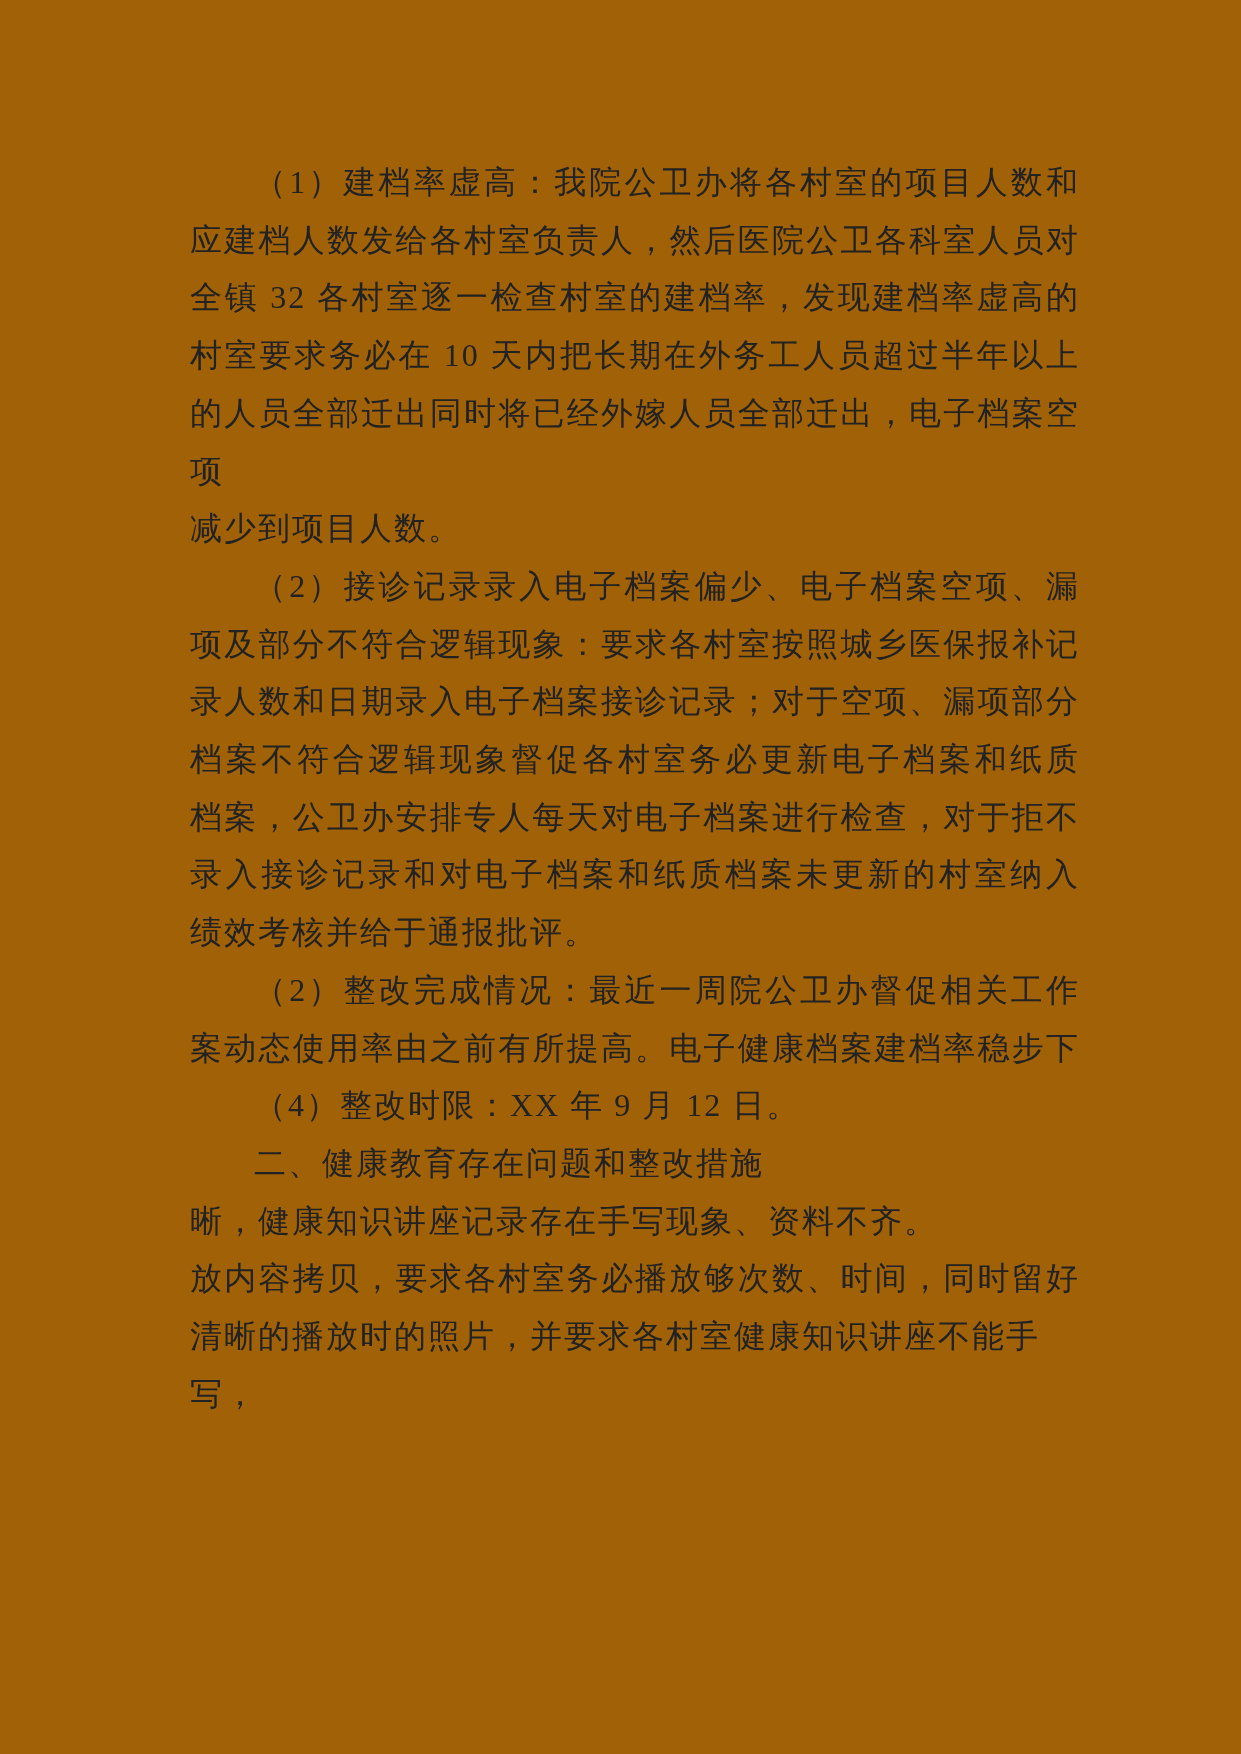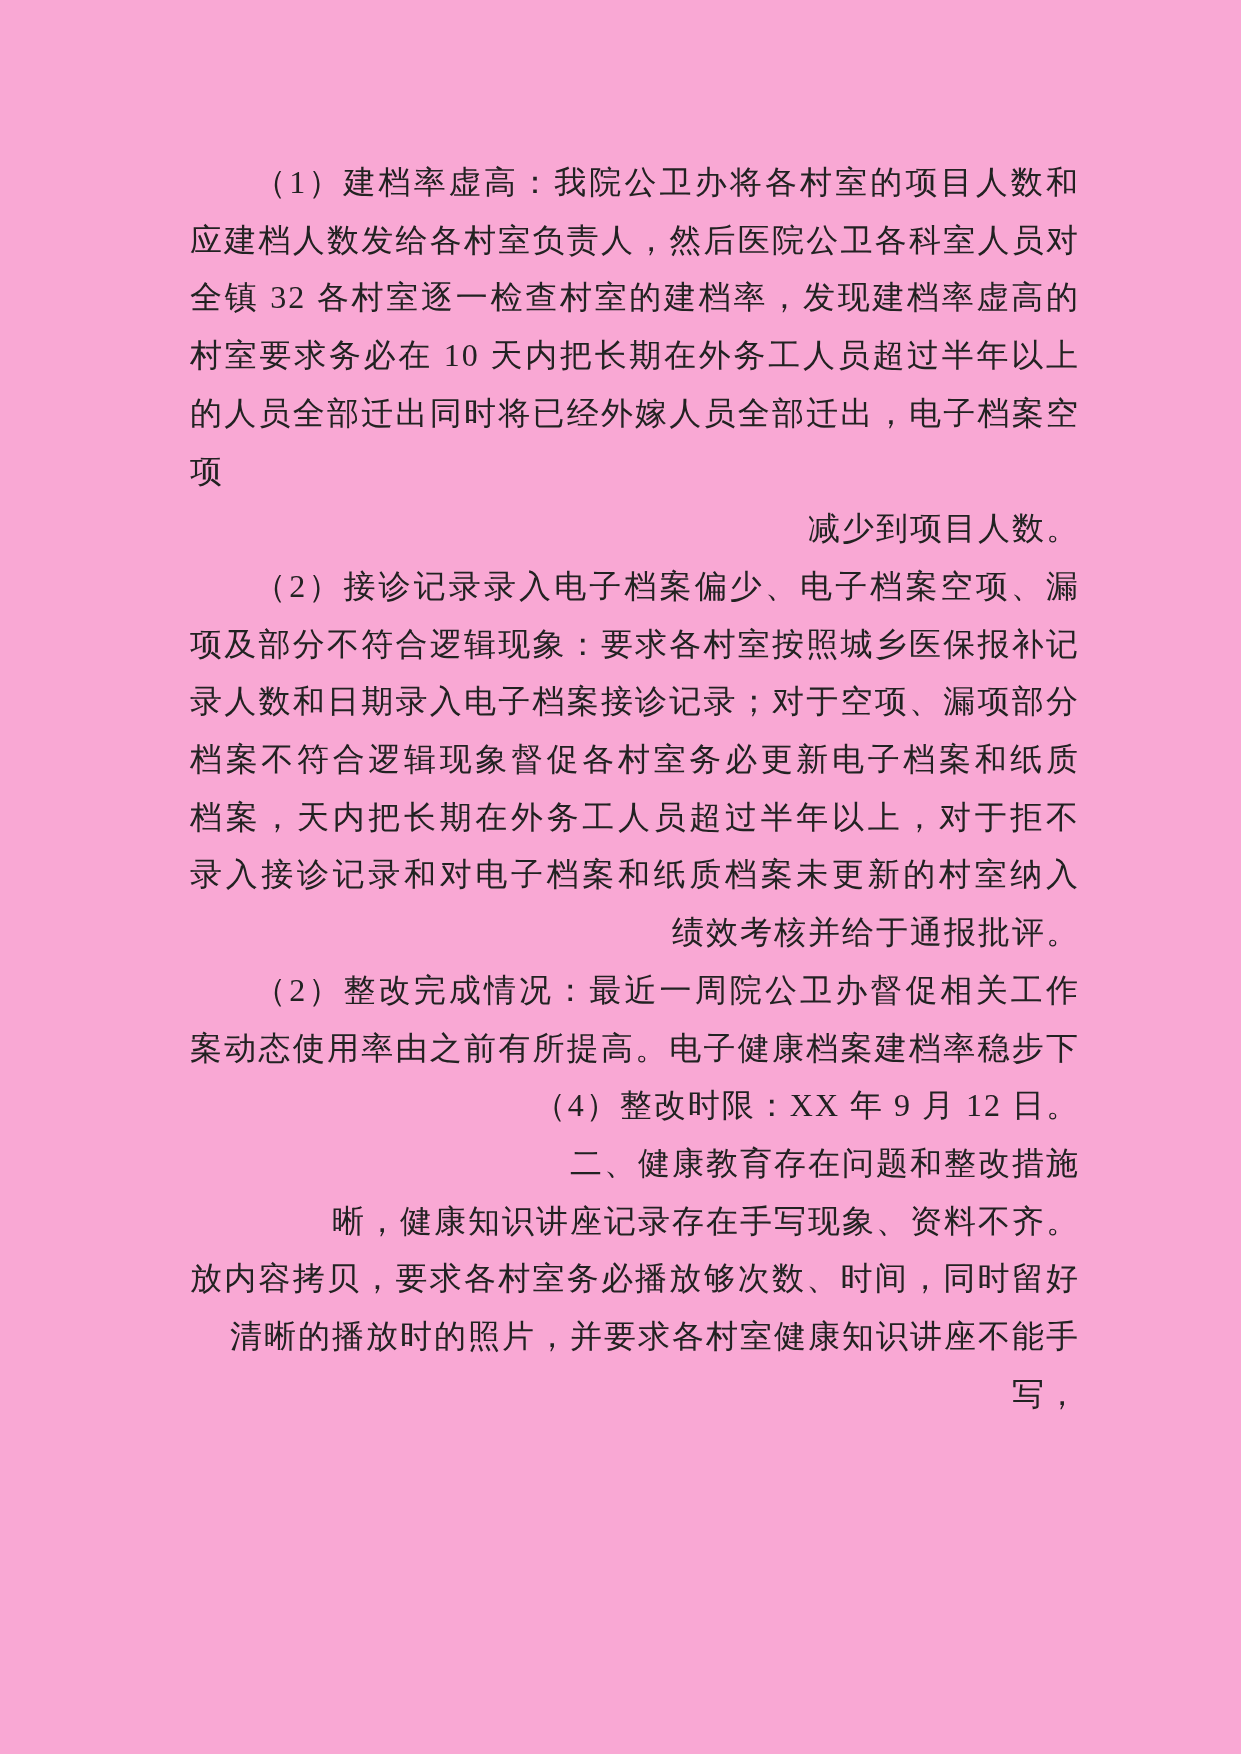--- a/index.html
+++ b/index.html
@@ -11,35 +11,35 @@
     height: 1754px;
     background: #ffffff;
     font-family: "Liberation Serif", "DejaVu Serif", serif;
     color: #222222;
     overflow: hidden;
   }
   .page {
     position: relative;
     width: 1241px;
     height: 1754px;
-    background: #f9a8d4;
+    background: #a16207;
   }
   .doc-body {
     position: absolute;
     left: 190px;
     top: 154px;
     width: 890px;
     font-size: 32px;
     line-height: 57.7px;
     letter-spacing: 2px;
     font-weight: 400;
   }
   .line {
     width: 890px;
-    text-align: right;
+    text-align: left;
     white-space: pre-wrap;
   }
   .line.fill {
     text-align: justify;
     text-align-last: justify;
   }
   .line.indent {
     text-indent: 64px;
   }
 </style>
@@ -51,21 +51,21 @@
       <div class="line indent fill">（1）建档率虚高：我院公卫办将各村室的项目人数和</div>
       <div class="line fill">应建档人数发给各村室负责人，然后医院公卫各科室人员对</div>
       <div class="line fill">全镇 32 各村室逐一检查村室的建档率，发现建档率虚高的</div>
       <div class="line fill">村室要求务必在 10 天内把长期在外务工人员超过半年以上</div>
       <div class="line fill">的人员全部迁出同时将已经外嫁人员全部迁出，电子档案空项</div>
       <div class="line">减少到项目人数。</div>
       <div class="line indent fill">（2）接诊记录录入电子档案偏少、电子档案空项、漏</div>
       <div class="line fill">项及部分不符合逻辑现象：要求各村室按照城乡医保报补记</div>
       <div class="line fill">录人数和日期录入电子档案接诊记录；对于空项、漏项部分</div>
       <div class="line fill">档案不符合逻辑现象督促各村室务必更新电子档案和纸质</div>
-      <div class="line fill">档案，天内把长期在外务工人员超过半年以上，对于拒不</div>
+      <div class="line fill">档案，公卫办安排专人每天对电子档案进行检查，对于拒不</div>
       <div class="line fill">录入接诊记录和对电子档案和纸质档案未更新的村室纳入</div>
       <div class="line">绩效考核并给于通报批评。</div>
       <div class="line indent fill">（2）整改完成情况：最近一周院公卫办督促相关工作</div>
       <div class="line fill">案动态使用率由之前有所提高。电子健康档案建档率稳步下</div>
       <div class="line indent">（4）整改时限：XX 年 9 月 12 日。</div>
       <div class="line indent">二、健康教育存在问题和整改措施</div>
       <div class="line">晰，健康知识讲座记录存在手写现象、资料不齐。</div>
       <div class="line fill">放内容拷贝，要求各村室务必播放够次数、时间，同时留好</div>
       <div class="line">清晰的播放时的照片，并要求各村室健康知识讲座不能手写，</div>
     </div>

